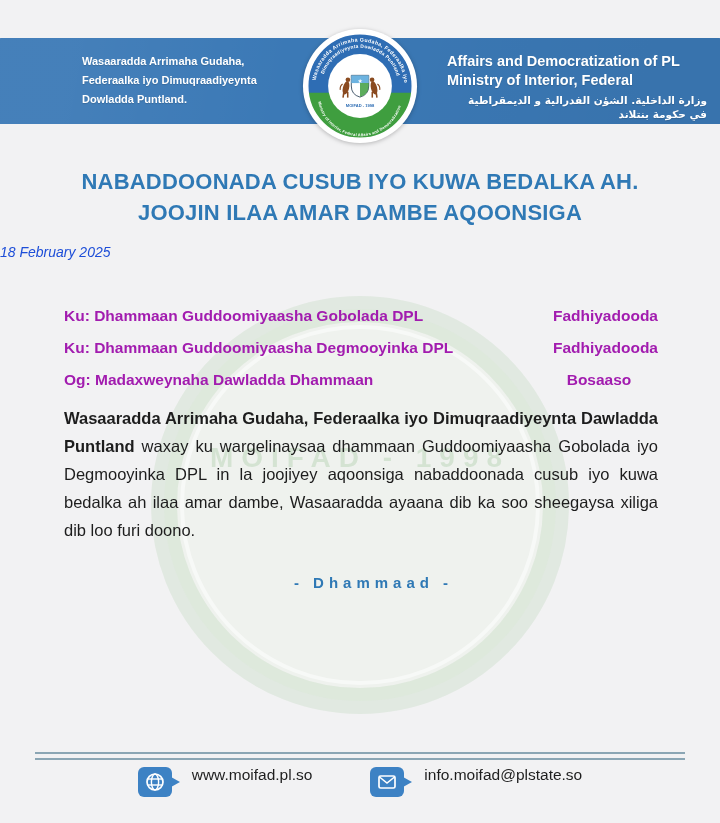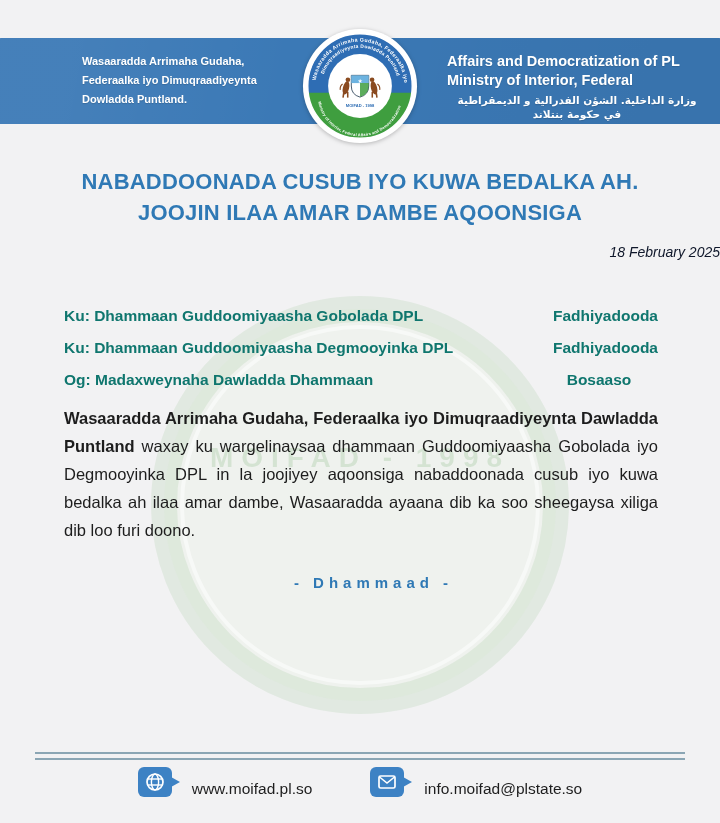--- a/index.html
+++ b/index.html
@@ -25,39 +25,39 @@
     margin-left:25px;
   }
   .hdr-right{
     position:absolute;left:447px;top:52px;width:260px;
     color:#ffffff;font-weight:bold;font-size:14.5px;line-height:19px;
     text-shadow:0 1px 1px rgba(0,0,0,0.15);
   }
   .hdr-right .arabic{
     font-family:"DejaVu Sans",sans-serif;
     font-size:10.5px;line-height:14px;margin-top:3px;font-weight:bold;
-    direction:rtl;text-align:center;
+    direction:rtl;text-align:right;
   }
   .seal{position:absolute;left:302px;top:28px;width:116px;height:116px;filter:drop-shadow(0 1px 2px rgba(0,0,0,0.25));}
   
   .watermark{position:absolute;left:150px;top:295px;width:420px;height:420px;pointer-events:none;}
   
   .content{position:absolute;left:0;top:166px;width:720px;}
   .doc-title{
     text-align:center;color:#2f79b5;font-weight:bold;
     font-size:22px;line-height:31px;letter-spacing:0.2px;margin:0;
   }
   .doc-date{
-    text-align:right;color:#0f172a;font-style:italic;
+    text-align:left;color:#1d4ed8;font-style:italic;
     font-size:14px;margin-top:16px;
   }
   .recipients{margin:40px 62px 0 64px;}
   .recipient-row{
     display:flex;justify-content:space-between;align-items:center;
-    font-weight:bold;font-size:15.5px;color:#0f766e;line-height:32px;
+    font-weight:bold;font-size:15.5px;color:#a21caf;line-height:32px;
   }
   .recipient-row .loc{width:118px;text-align:right;}
   .recipient-row .loc.center{text-align:center;}
   .para{
     margin:8px 62px 0 64px;text-align:justify;
     font-size:16.5px;line-height:28px;color:#1d1d1d;
   }
   .para.second{margin-top:13px;}
   .para .lead{font-weight:bold;}
   .closing{
@@ -65,21 +65,21 @@
     font-weight:bold;font-size:15px;letter-spacing:5px;padding-left:27px;
   }
   
   .divider{position:absolute;left:35px;right:35px;top:752px;}
   .divider .line{height:2px;background:#8ba6b4;}
   .divider .line + .line{margin-top:4px;}
   .footer{
     position:absolute;left:0;top:766px;width:720px;
     display:flex;justify-content:center;align-items:center;gap:58px;
   }
-  .contact{display:flex;align-items:flex-end;gap:10px;cursor:pointer;}
+  .contact{display:flex;align-items:flex-start;gap:10px;cursor:pointer;}
   .contact .label{font-size:15.5px;color:#1e1e1e;font-weight:500;}
 </style>
 </head>
 <body>
 
 <div class="page">
 
   <div class="band"></div>
 
   <div class="hdr-left">

